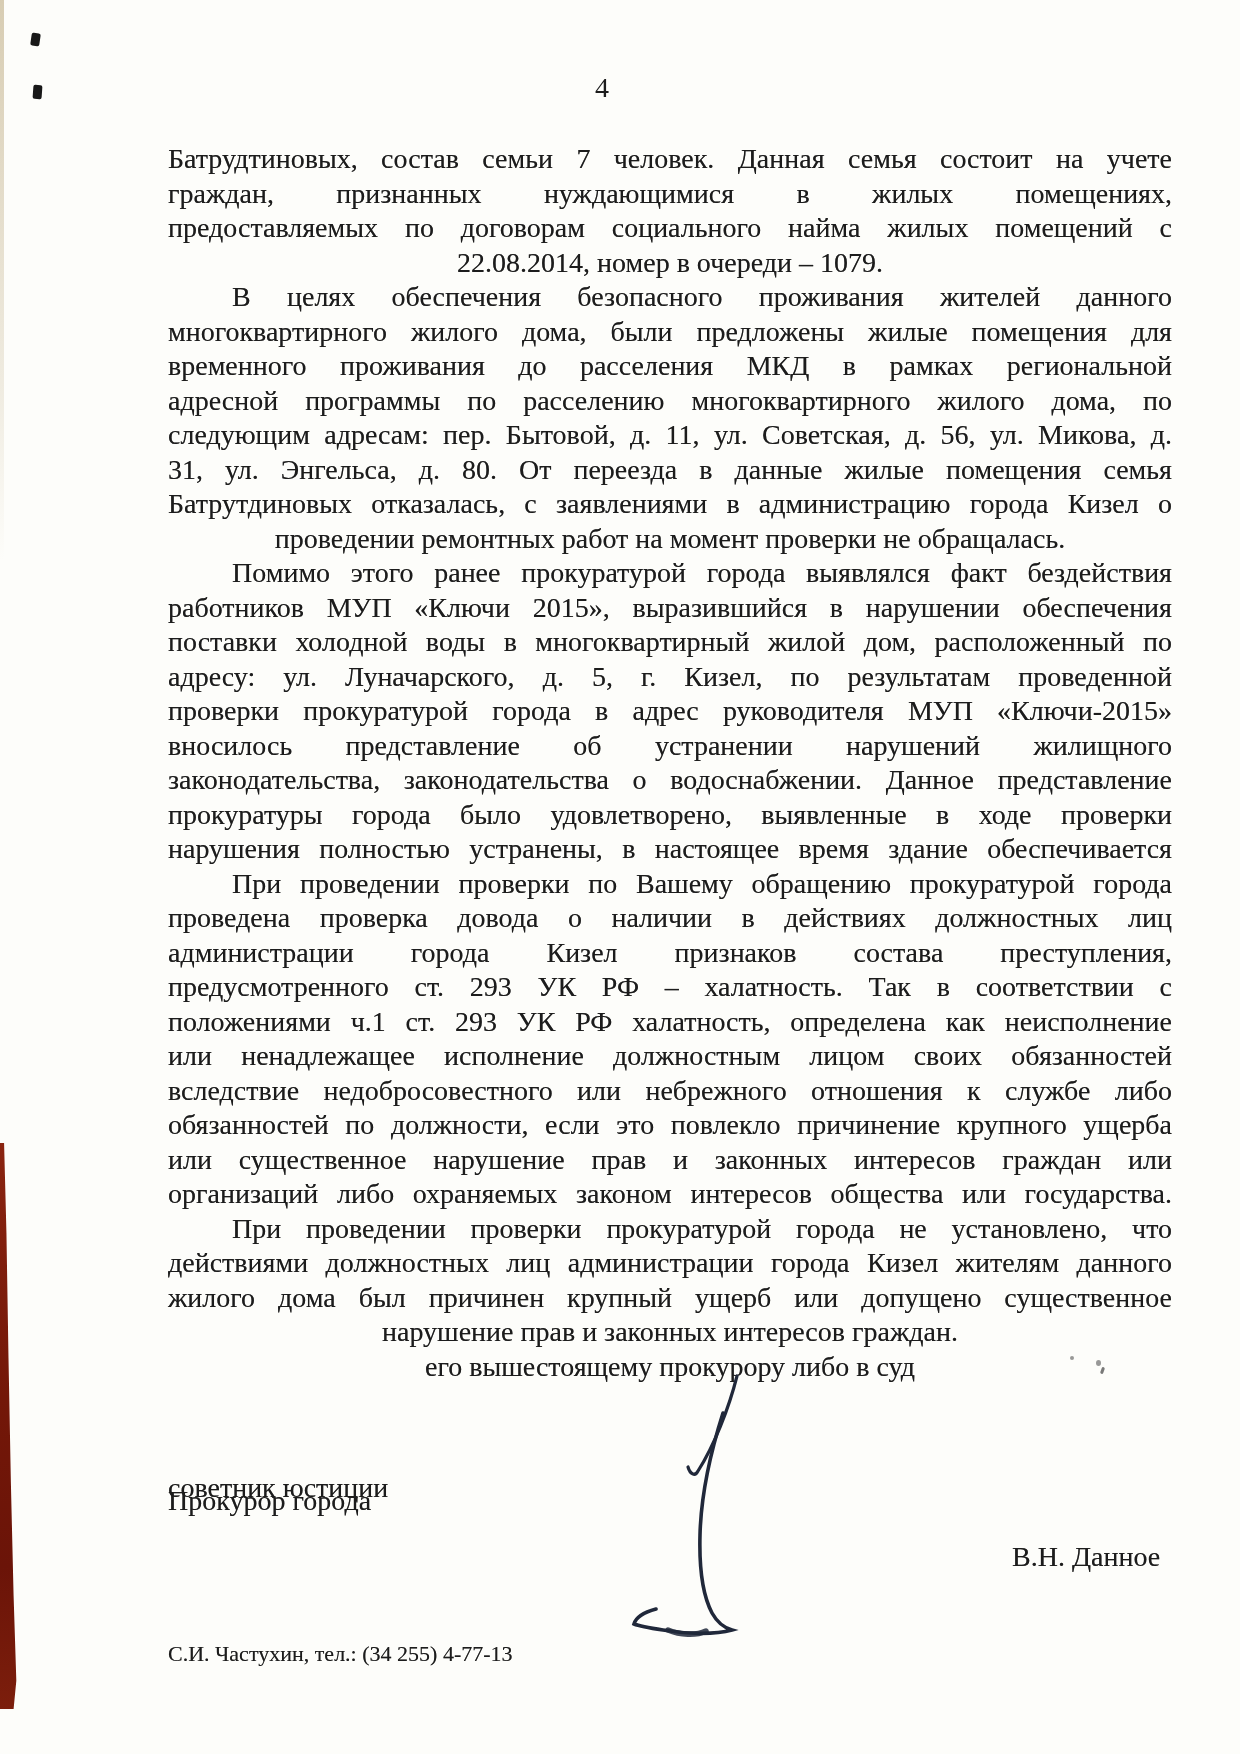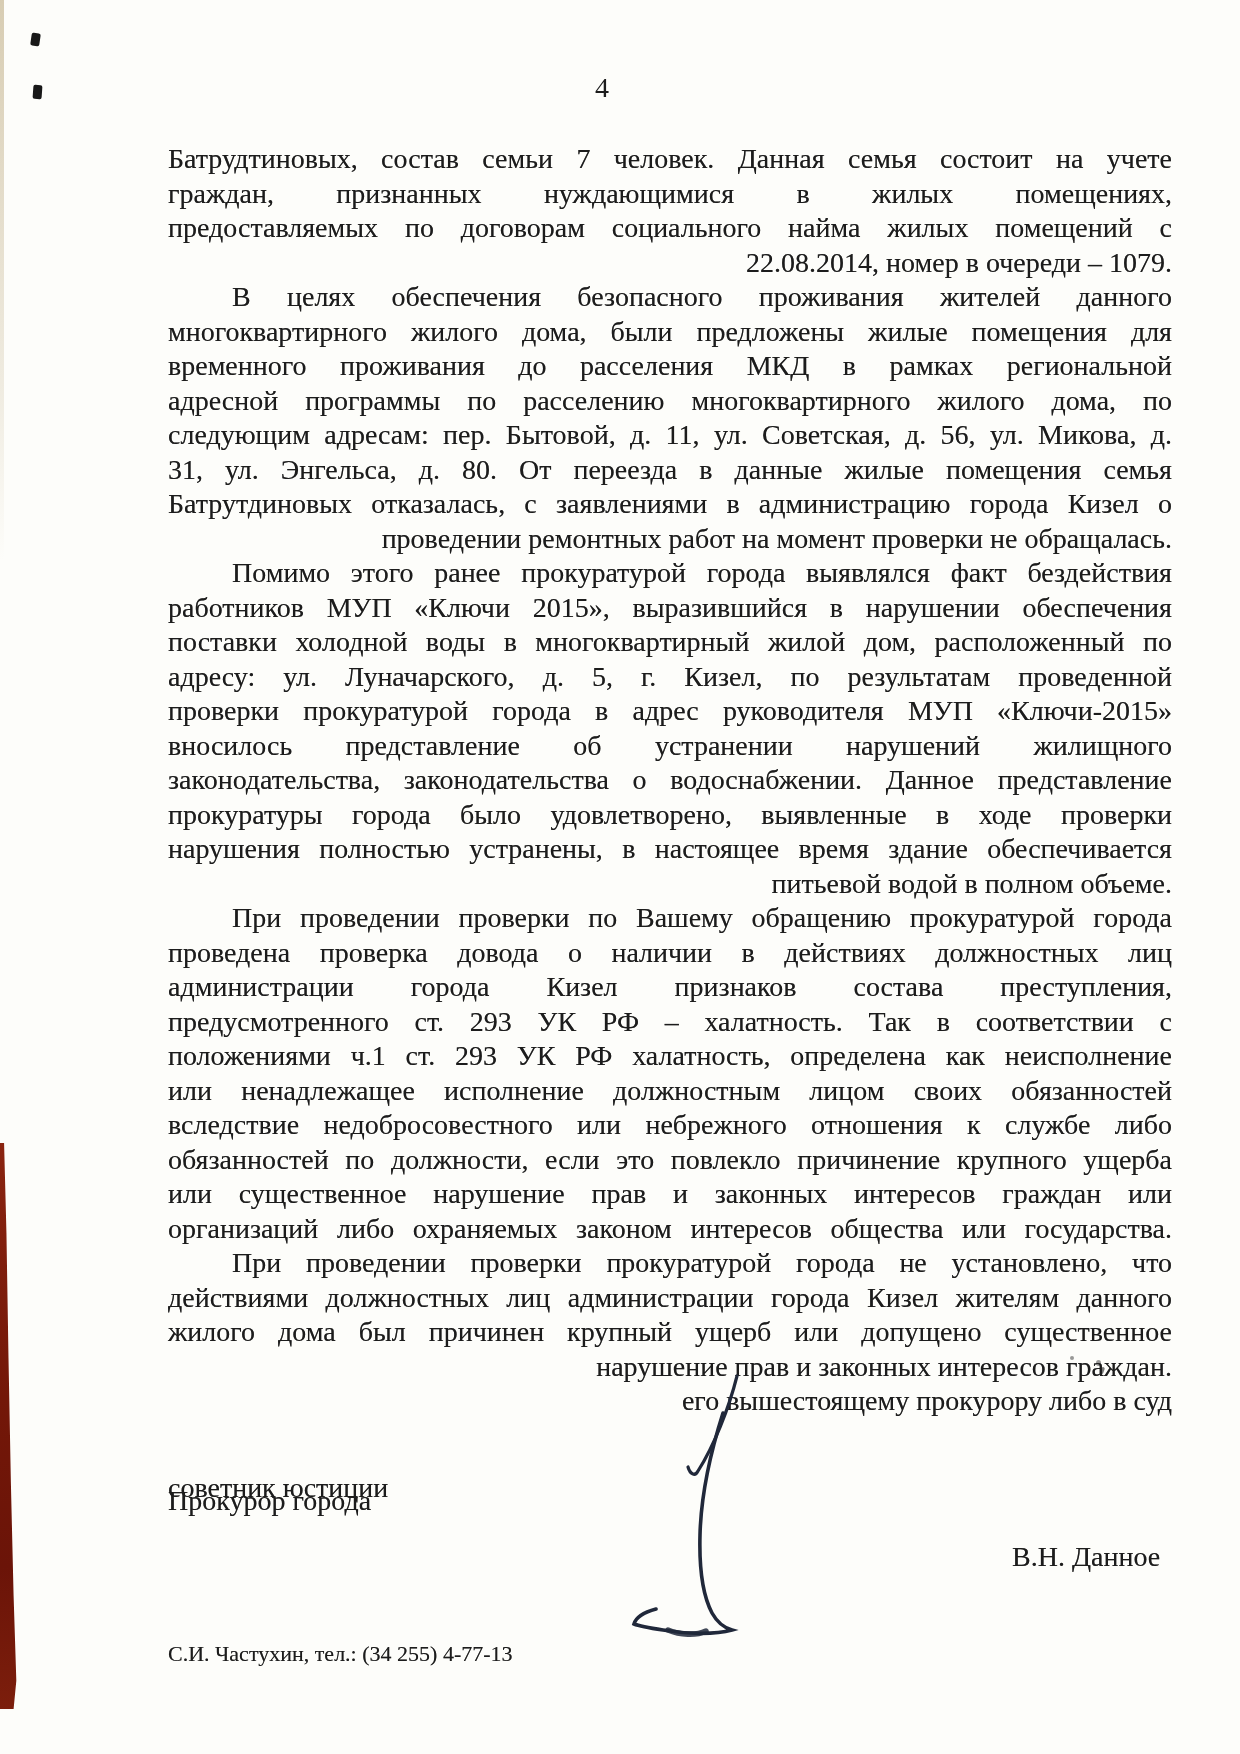--- a/index.html
+++ b/index.html
@@ -39,21 +39,21 @@
   }
   .text-block{
     position:absolute;left:168px;top:142px;width:1004px;
   }
   .ln{
     display:block;height:34.5px;line-height:34.5px;font-size:28px;
     white-space:normal;overflow:visible;
     text-shadow:0 0 .4px rgba(20,20,20,.55);
   }
   .j{text-align:justify;text-align-last:justify;}
-  .l{text-align:right;}
+  .l{text-align:center;}
   .ind{padding-left:64px;}
   .sig-line{position:absolute;font-size:28px;text-shadow:0 0 .4px rgba(20,20,20,.55);}
   .pos1{left:168px;top:1485px;}
   .pos2{left:168px;top:1472px;}
   .signer{left:1012px;top:1541px;}
   .footer{
     position:absolute;left:168px;top:1641px;font-size:22px;
     text-shadow:0 0 .3px rgba(20,20,20,.5);
   }
   .signature-svg{position:absolute;left:0;top:0;width:1240px;height:1754px;pointer-events:none;}
@@ -93,21 +93,20 @@
     <div>
       <div class="ln j ind">Помимо этого ранее прокуратурой города выявлялся факт бездействия</div>
       <div class="ln j">работников МУП «Ключи 2015», выразившийся в нарушении обеспечения</div>
       <div class="ln j">поставки холодной воды в многоквартирный жилой дом, расположенный по</div>
       <div class="ln j">адресу: ул. Луначарского, д. 5, г. Кизел, по результатам проведенной</div>
       <div class="ln j">проверки прокуратурой города в адрес руководителя МУП «Ключи-2015»</div>
       <div class="ln j">вносилось представление об устранении нарушений жилищного</div>
       <div class="ln j">законодательства, законодательства о водоснабжении. Данное представление</div>
       <div class="ln j">прокуратуры города было удовлетворено, выявленные в ходе проверки</div>
       <div class="ln j">нарушения полностью устранены, в настоящее время здание обеспечивается</div>
-      <div class="ln l">питьевой водой в полном объеме.</div>
     </div>
     <div>
       <div class="ln j ind">При проведении проверки по Вашему обращению прокуратурой города</div>
       <div class="ln j">проведена проверка довода о наличии в действиях должностных лиц</div>
       <div class="ln j">администрации города Кизел признаков состава преступления,</div>
       <div class="ln j">предусмотренного ст. 293 УК РФ – халатность. Так в соответствии с</div>
       <div class="ln j">положениями ч.1 ст. 293 УК РФ халатность, определена как неисполнение</div>
       <div class="ln j">или ненадлежащее исполнение должностным лицом своих обязанностей</div>
       <div class="ln j">вследствие недобросовестного или небрежного отношения к службе либо</div>
       <div class="ln j">обязанностей по должности, если это повлекло причинение крупного ущерба</div>

